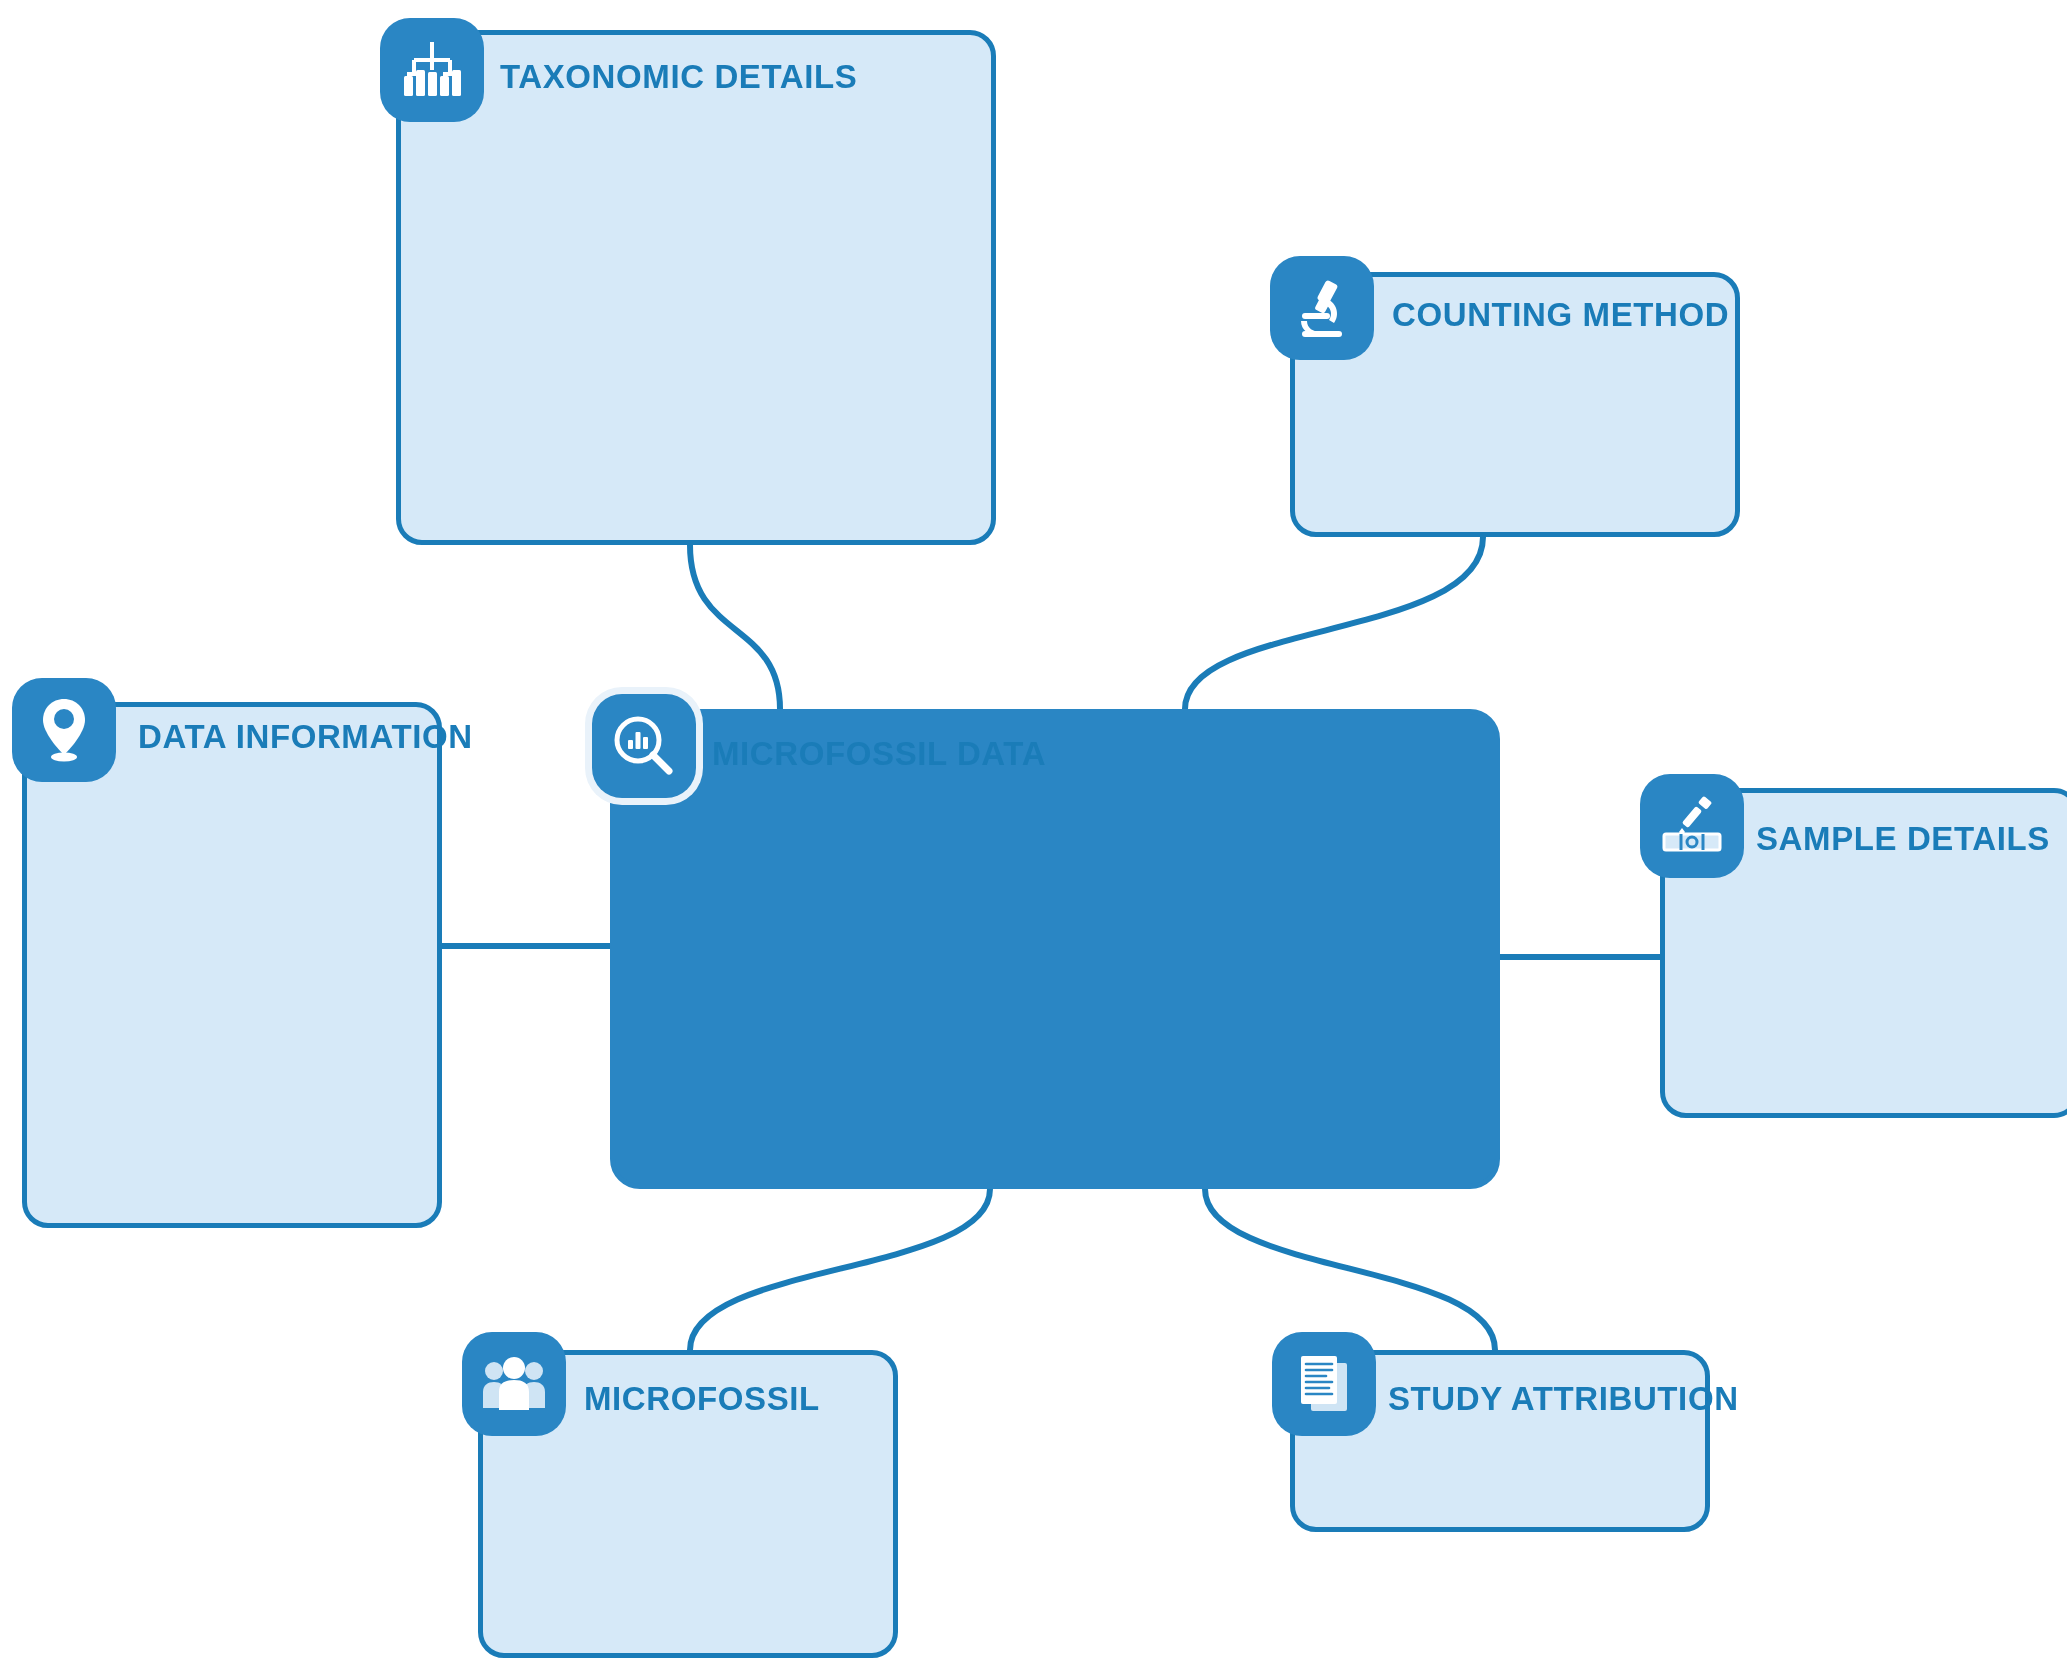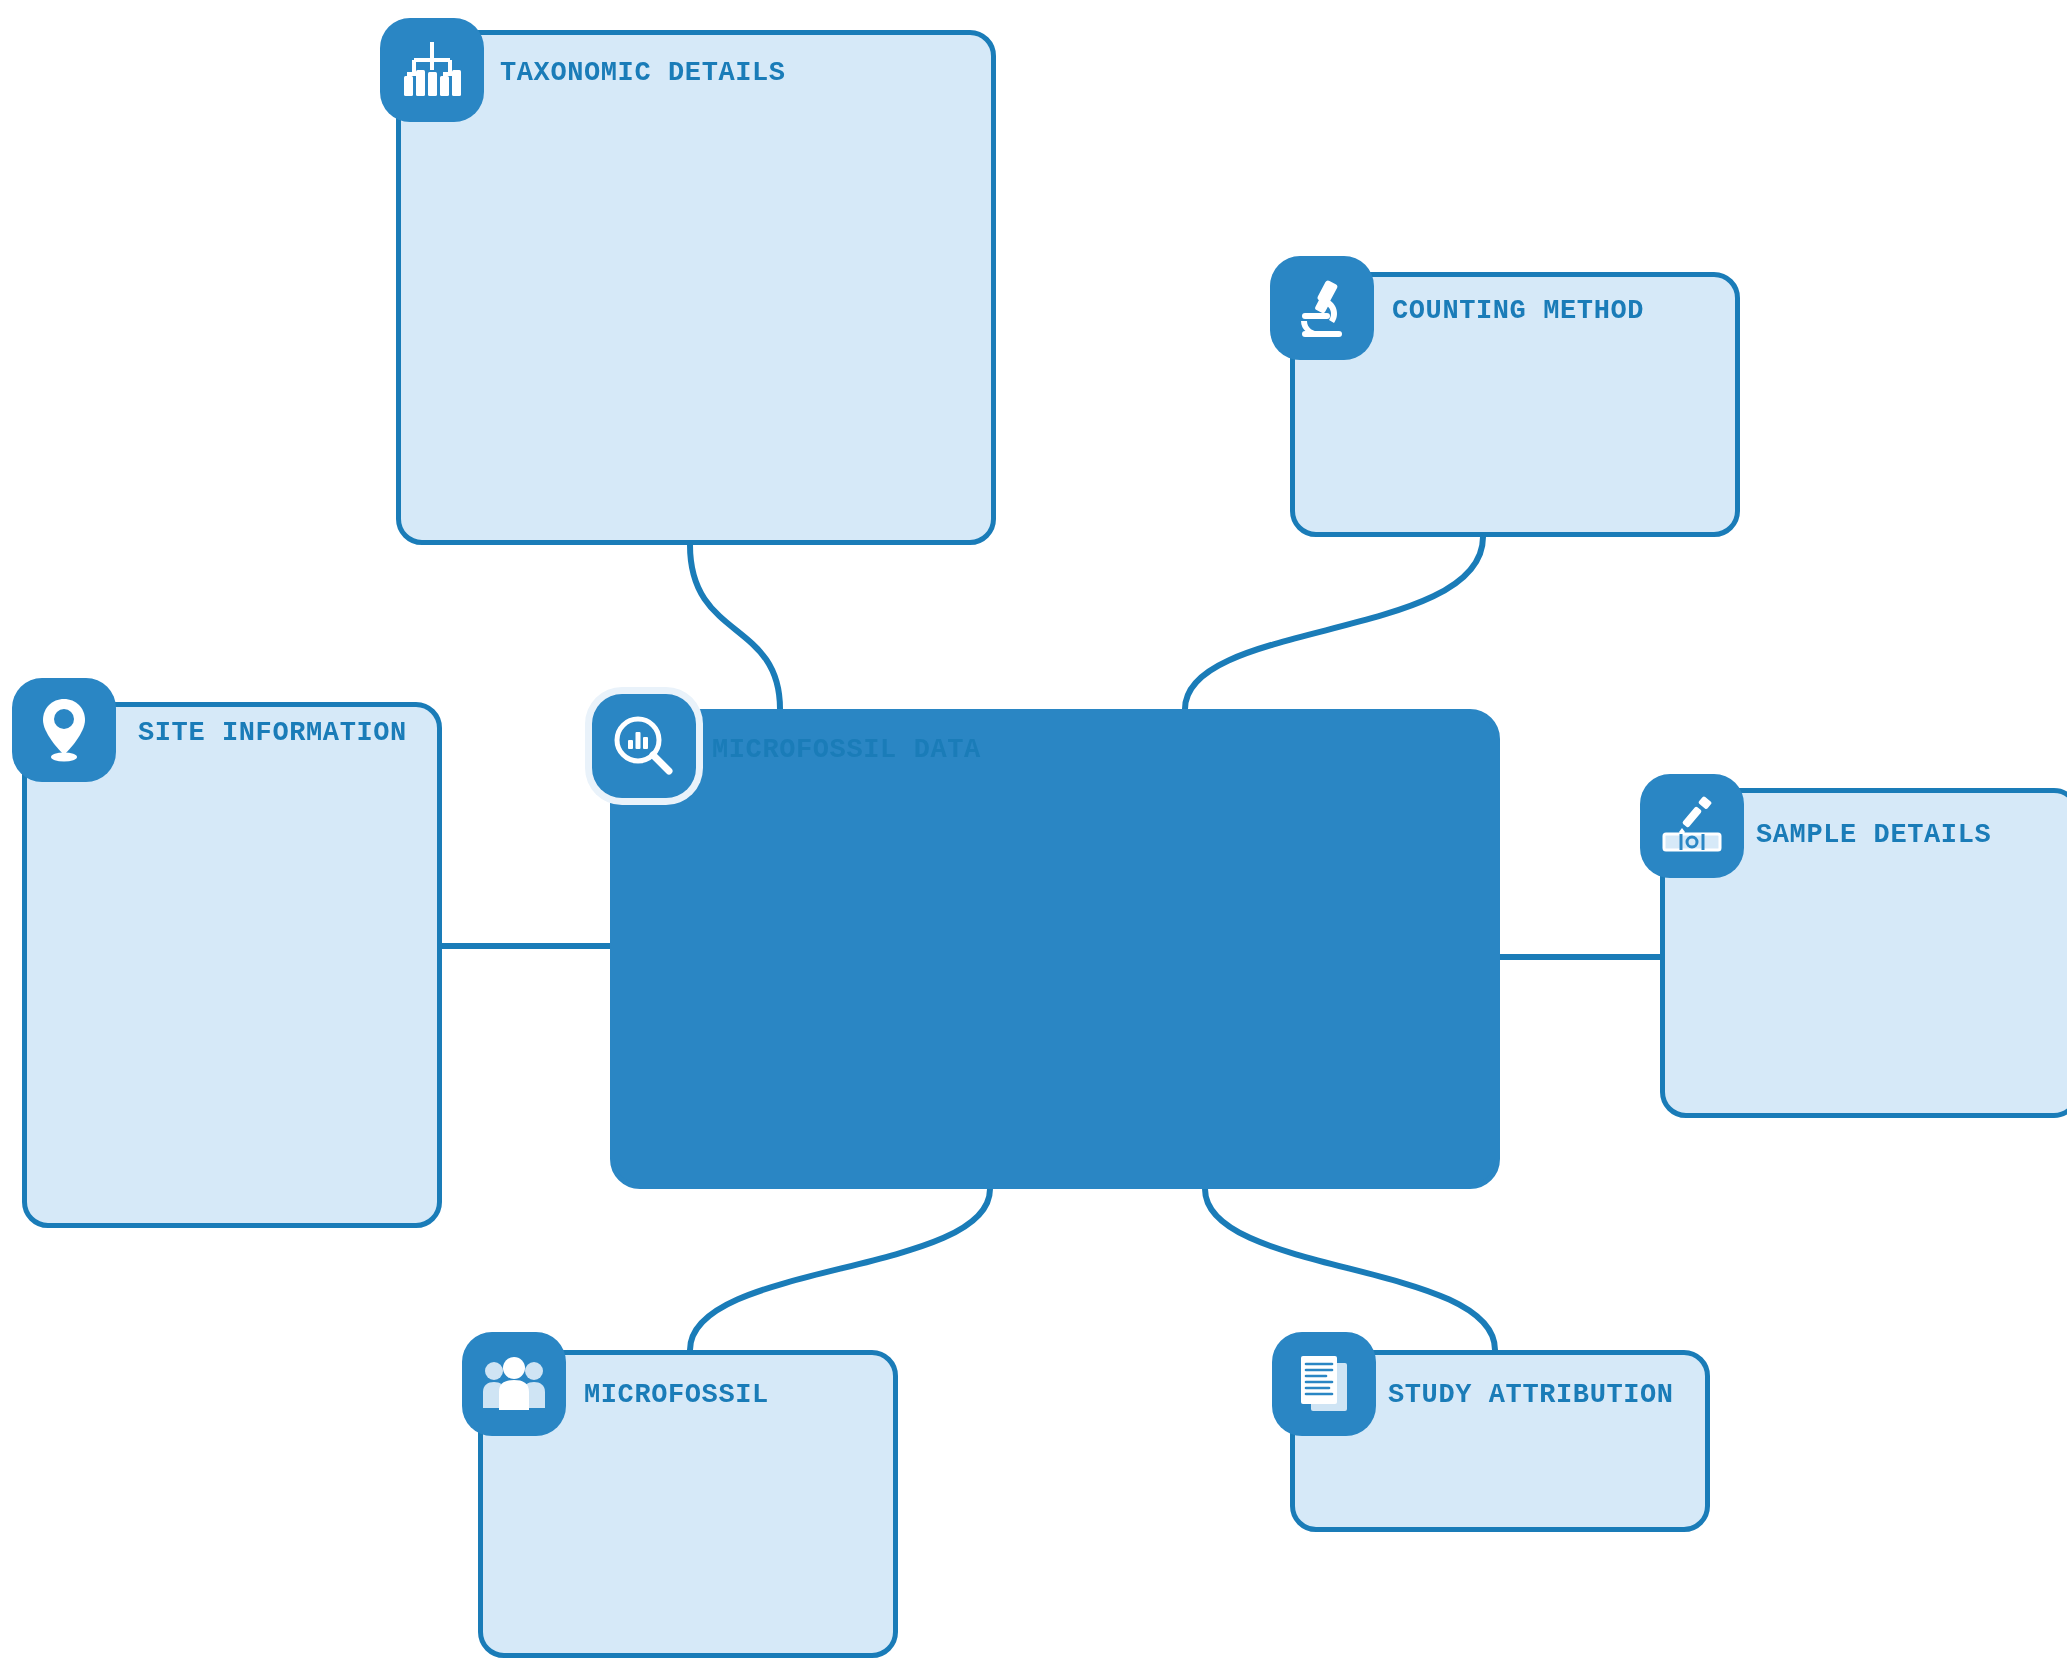--- a/index.html
+++ b/index.html
@@ -44,27 +44,26 @@
     display:flex;
     align-items:center;
     justify-content:center;
   }
   .icon-badge.ringed{
     box-shadow:0 0 0 7px #e9f2fa;
   }
   .icon-badge svg{display:block;}
   .card-title{
     position:absolute;
-    font-size:27px;
+    font-size:33px;
     font-weight:bold;
     letter-spacing:.6px;
     color:#1a7cb8;
     white-space:nowrap;
     z-index:5;
-    font-family:Liberation Mono, monospace;
   }
   .sub-title{
     font-size:26px;
     font-weight:normal;
     letter-spacing:.8px;
     color:#e4f0fa;
     margin:0 0 14px 0;
   }
   ul.items{
     list-style:none;
@@ -219,21 +218,21 @@
   </div>
 
   <div class="card" id="card-site"></div>
   <div class="icon-badge" id="badge-site">
     <svg width="54" height="66" viewBox="0 0 54 66" aria-hidden="true">
       <path d="M27,2 C15,2 6,11 6,23 C6,36 22,53 27,58 C32,53 48,36 48,23 C48,11 39,2 27,2 Z" fill="#ffffff"></path>
       <circle cx="27" cy="22" r="10" fill="#2a86c4"></circle>
       <ellipse cx="27" cy="60" rx="13" ry="4.5" fill="#ffffff"></ellipse>
     </svg>
   </div>
-  <div class="card-title" id="title-site">SITE INFORMATION</div>
+  <div class="card-title" id="title-site">DATA INFORMATION</div>
   <div class="card-body" id="body-site">
     <ul class="items">
         <li class="req">Site name</li>
         <li class="req">Location</li>
         <li>Cruise or campaign</li>
         <li class="req">Collection method</li>
         <li>Collection date</li>
         <li class="req">Details about the chronology</li>
         <li>Environmental setting</li>
         <li>Depositional setting</li>

